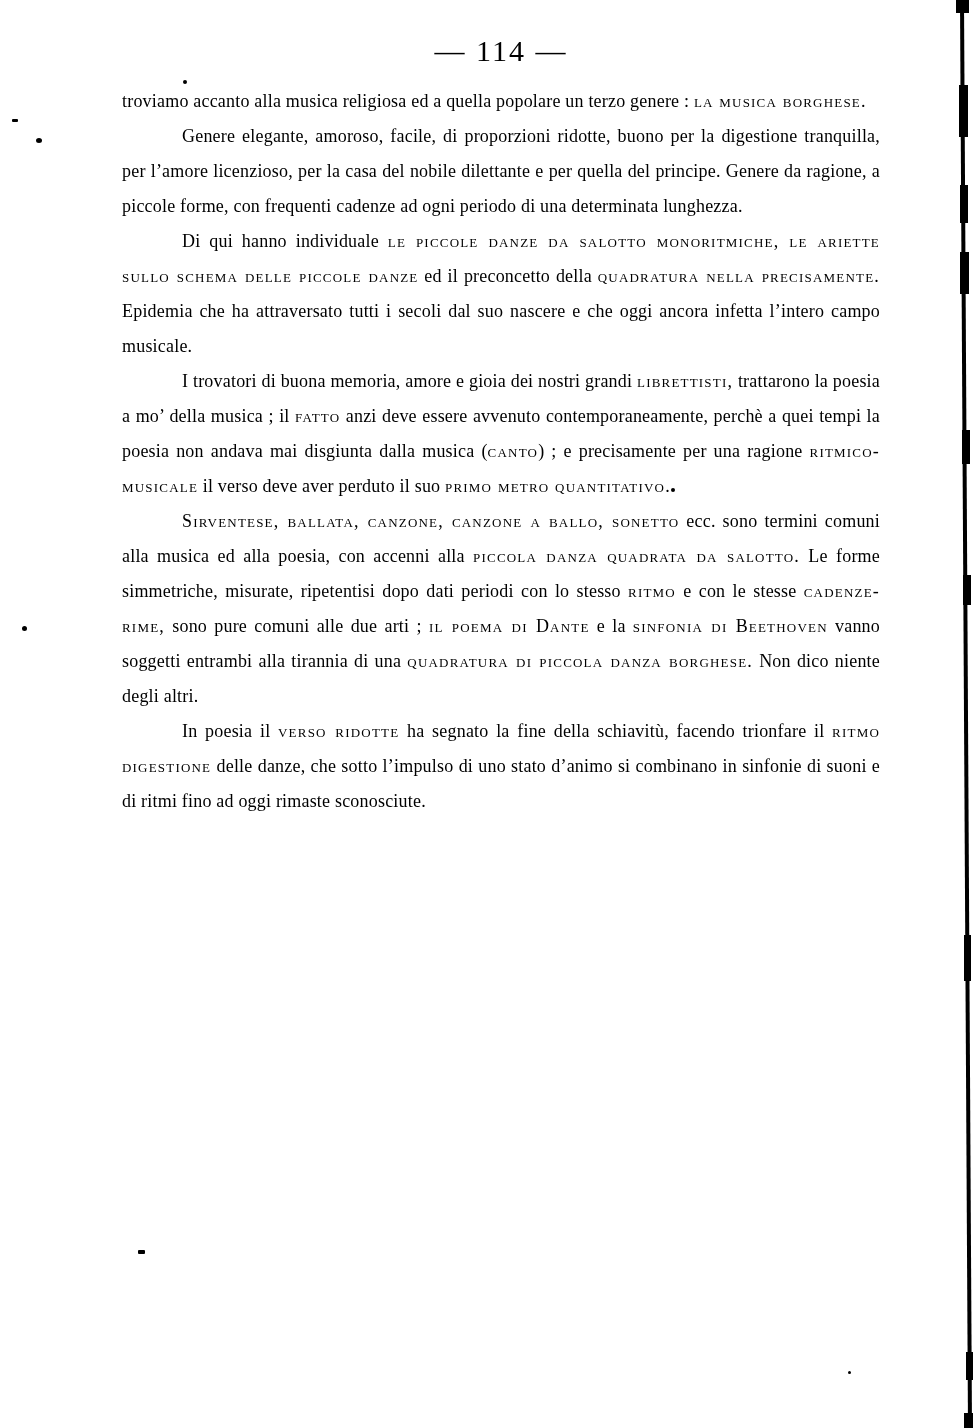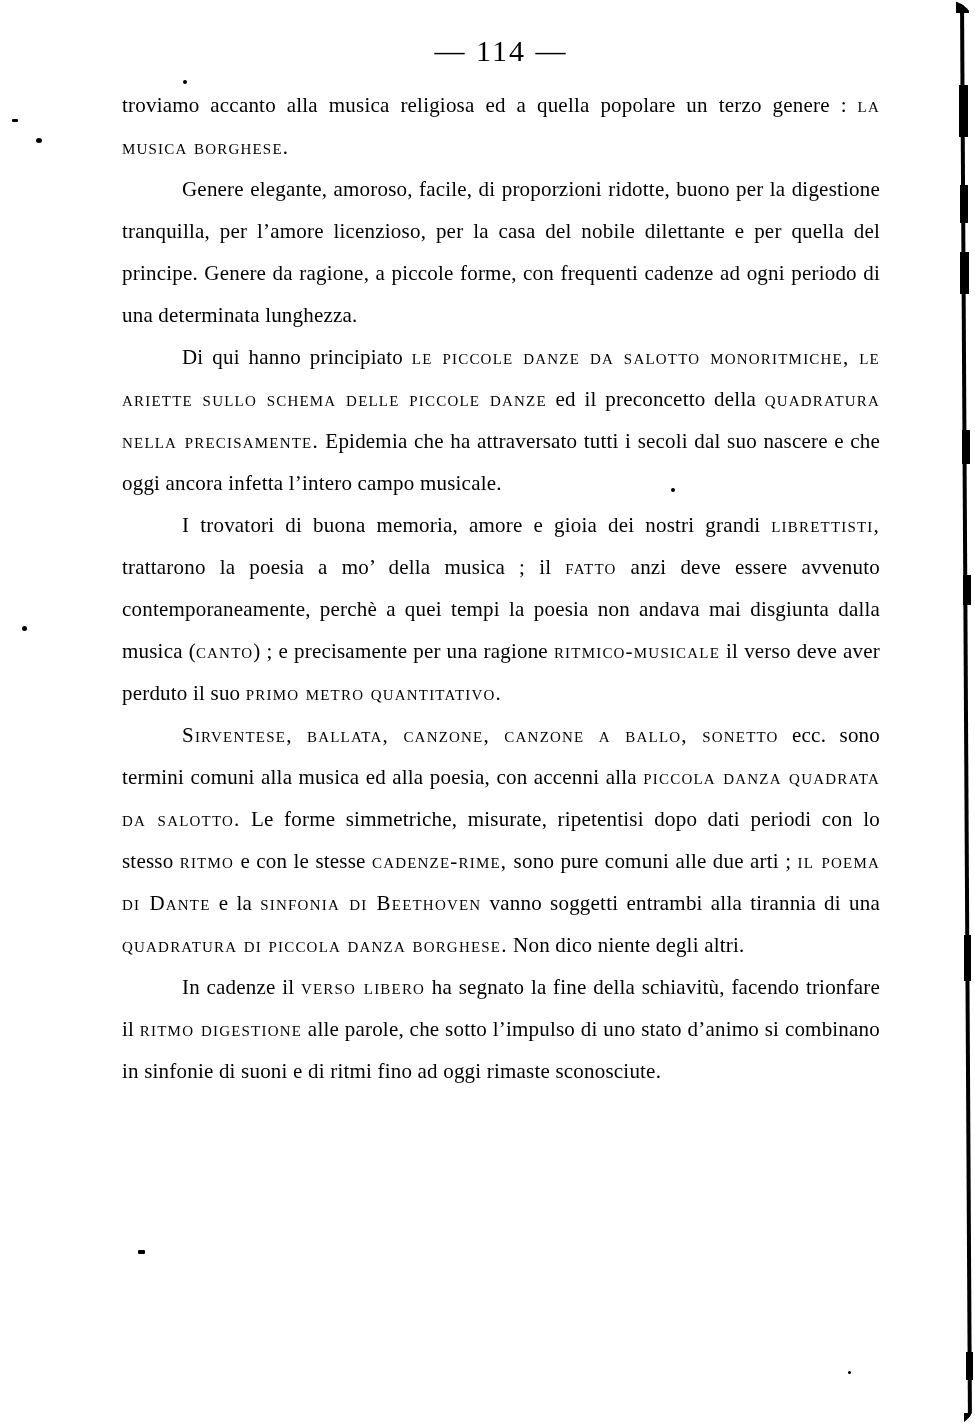--- a/index.html
+++ b/index.html
@@ -8,40 +8,39 @@
     background: #ffffff;
   }
   .page {
     position: relative;
     width: 975px;
     height: 1428px;
     background: #ffffff;
     overflow: hidden;
     font-family: "Liberation Serif", serif;
     color: #000000;
-    border-radius: 28px;
   }
   .running-head {
     position: absolute;
     top: 36px;
     left: 122px;
     width: 758px;
     text-align: center;
     font-size: 30px;
     line-height: 30px;
     letter-spacing: 2px;
     white-space: pre;
   }
   .text-block {
     position: absolute;
     top: 84px;
     left: 122px;
     width: 758px;
-    font-size: 21px;
-    line-height: 42px;
+    font-size: 18px;
+    line-height: 35px;
     text-align: justify;
     letter-spacing: 0.2px;
   }
   .text-block p {
     margin: 0;
     padding: 0;
     text-indent: 60px;
   }
   .text-block p.noindent {
     text-indent: 0;
@@ -65,24 +64,24 @@
 </head>
 <body>
 
 <div class="page" style="background: rgb(255, 255, 255); color: rgb(0, 0, 0);">
 
   <div class="running-head">— 114 —</div>
 
   <div class="text-block">
       <p class="noindent"><span>troviamo accanto alla musica religiosa ed a quella popolare un terzo genere : </span><span class="sc">la musica borghese.</span></p>
       <p><span>Genere elegante, amoroso, facile, di proporzioni ridotte, buono per la digestione tranquilla, per l’amore licenzioso, per la casa del nobile dilettante e per quella del principe. Genere da ragione, a piccole forme, con frequenti cadenze ad ogni periodo di una determinata lunghezza.</span></p>
-      <p><span>Di qui hanno principiato </span><span class="sc">le piccole danze da salotto monoritmiche, le ariette sullo schema delle piccole danze</span><span> ed il preconcetto della </span><span class="sc">quadratura nella precisamente.</span><span> Epidemia che ha attraversato tutti i secoli dal suo nascere e che oggi ancora infetta l’intero campo musicale.</span></p>
+      <p><span>Di qui hanno individuale </span><span class="sc">le piccole danze da salotto monoritmiche, le ariette sullo schema delle piccole danze</span><span> ed il preconcetto della </span><span class="sc">quadratura nella precisamente.</span><span> Epidemia che ha attraversato tutti i secoli dal suo nascere e che oggi ancora infetta l’intero campo musicale.</span></p>
       <p><span>I trovatori di buona memoria, amore e gioia dei nostri grandi </span><span class="sc">librettisti,</span><span> trattarono la poesia a mo’ della musica ; il </span><span class="sc">fatto</span><span> anzi deve essere avvenuto contemporaneamente, perchè a quei tempi la poesia non andava mai disgiunta dalla musica (</span><span class="sc">canto</span><span>) ; e precisamente per una ragione </span><span class="sc">ritmico-musicale</span><span> il verso deve aver perduto il suo </span><span class="sc">primo metro quantitativo.</span></p>
       <p><span class="sc">Sirventese, ballata, canzone, canzone a ballo, sonetto</span><span> ecc. sono termini comuni alla musica ed alla poesia, con accenni alla </span><span class="sc">piccola danza quadrata da salotto.</span><span> Le forme simmetriche, misurate, ripetentisi dopo dati periodi con lo stesso </span><span class="sc">ritmo</span><span> e con le stesse </span><span class="sc">cadenze-rime,</span><span> sono pure comuni alle due arti ; </span><span class="sc">il poema di Dante</span><span> e la </span><span class="sc">sinfonia di Beethoven</span><span> vanno soggetti entrambi alla tirannia di una </span><span class="sc">quadratura di piccola danza borghese.</span><span> Non dico niente degli altri.</span></p>
-      <p><span>In cadenze il </span><span class="sc">verso libero</span><span> ha segnato la fine della schiavitù, facendo trionfare il </span><span class="sc">ritmo digestione</span><span> alle parole, che sotto l’impulso di uno stato d’animo si combinano in sinfonie di suoni e di ritmi fino ad oggi rimaste sconosciute.</span></p>
+      <p><span>In poesia il </span><span class="sc">verso ridotte</span><span> ha segnato la fine della schiavitù, facendo trionfare il </span><span class="sc">ritmo digestione</span><span> delle danze, che sotto l’impulso di uno stato d’animo si combinano in sinfonie di suoni e di ritmi fino ad oggi rimaste sconosciute.</span></p>
     </div>
 
   <svg class="gutter-svg" width="24" height="1428" viewBox="0 0 24 1428" aria-hidden="true">
     <line x1="11" y1="0" x2="19" y2="1428" stroke="#000000" stroke-width="4"></line>
     <rect x="5" y="0" width="13" height="13" fill="#000000"></rect>
     <rect x="8" y="85" width="9" height="52" fill="#000000"></rect>
     <rect x="9" y="185" width="8" height="38" fill="#000000"></rect>
     <rect x="9" y="252" width="9" height="42" fill="#000000"></rect>
     <rect x="11" y="430" width="8" height="34" fill="#000000"></rect>
     <rect x="12" y="575" width="8" height="30" fill="#000000"></rect>

